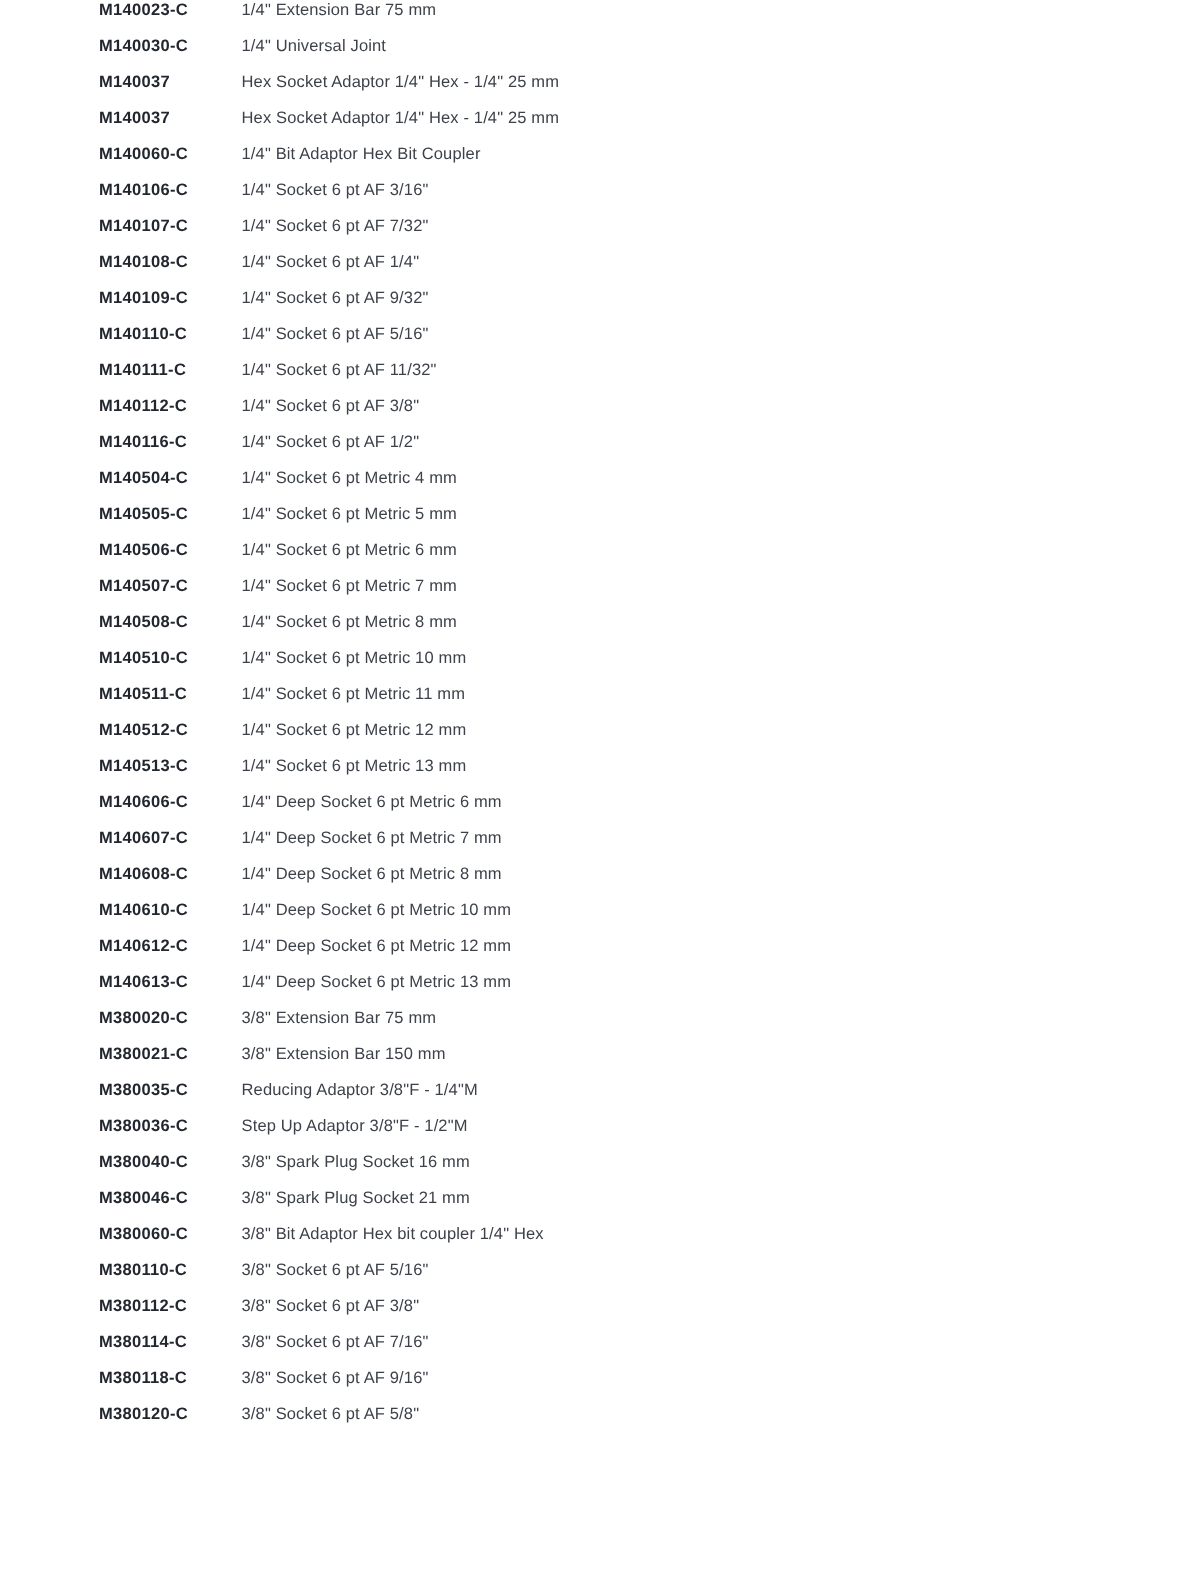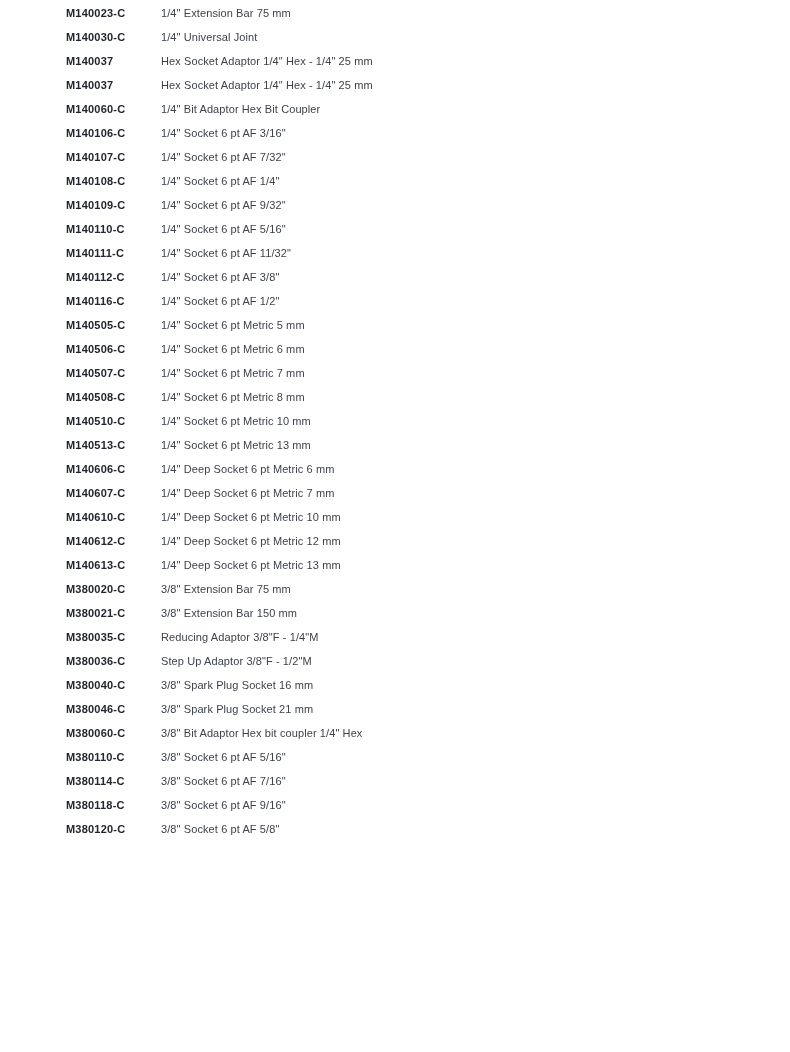--- a/index.html
+++ b/index.html
@@ -16,21 +16,21 @@
     font-family: "Liberation Sans", sans-serif;
   }
   .parts-list {
     position: absolute;
     top: 1px;
     left: 0;
     width: 100%;
   }
   .row {
     display: flex;
-    align-items: center;
+    align-items: flex-start;
     height: 24px;
   }
   .num {
     display: inline-block;
     margin-left: 66px;
     width: 95px;
     flex: 0 0 95px;
     font-size: 11px;
     font-weight: 700;
     color: #22262e;
@@ -110,20 +110,24 @@
     <span class="num">M140112-C</span>
     <span class="desc">1/4" Socket 6 pt AF 3/8"</span>
   </div>
 
 
   <div class="row">
     <span class="num">M140116-C</span>
     <span class="desc">1/4" Socket 6 pt AF 1/2"</span>
   </div>
 
+  <div class="row">
+    <span class="num">M140504-C</span>
+    <span class="desc">1/4" Socket 6 pt Metric 4 mm</span>
+  </div>
 
   <div class="row">
     <span class="num">M140505-C</span>
     <span class="desc">1/4" Socket 6 pt Metric 5 mm</span>
   </div>
 
 
   <div class="row">
     <span class="num">M140506-C</span>
     <span class="desc">1/4" Socket 6 pt Metric 6 mm</span>
@@ -137,37 +141,49 @@
   <div class="row">
     <span class="num">M140508-C</span>
     <span class="desc">1/4" Socket 6 pt Metric 8 mm</span>
   </div>
 
   <div class="row">
     <span class="num">M140510-C</span>
     <span class="desc">1/4" Socket 6 pt Metric 10 mm</span>
   </div>
 
-
+  <div class="row">
+    <span class="num">M140511-C</span>
+    <span class="desc">1/4" Socket 6 pt Metric 11 mm</span>
+  </div>
+
+  <div class="row">
+    <span class="num">M140512-C</span>
+    <span class="desc">1/4" Socket 6 pt Metric 12 mm</span>
+  </div>
 
   <div class="row">
     <span class="num">M140513-C</span>
     <span class="desc">1/4" Socket 6 pt Metric 13 mm</span>
   </div>
 
   <div class="row">
     <span class="num">M140606-C</span>
     <span class="desc">1/4" Deep Socket 6 pt Metric 6 mm</span>
   </div>
 
   <div class="row">
     <span class="num">M140607-C</span>
     <span class="desc">1/4" Deep Socket 6 pt Metric 7 mm</span>
   </div>
 
+  <div class="row">
+    <span class="num">M140608-C</span>
+    <span class="desc">1/4" Deep Socket 6 pt Metric 8 mm</span>
+  </div>
 
   <div class="row">
     <span class="num">M140610-C</span>
     <span class="desc">1/4" Deep Socket 6 pt Metric 10 mm</span>
   </div>
 
   <div class="row">
     <span class="num">M140612-C</span>
     <span class="desc">1/4" Deep Socket 6 pt Metric 12 mm</span>
   </div>
@@ -211,20 +227,24 @@
   <div class="row">
     <span class="num">M380060-C</span>
     <span class="desc">3/8" Bit Adaptor Hex bit coupler 1/4" Hex</span>
   </div>
 
   <div class="row">
     <span class="num">M380110-C</span>
     <span class="desc">3/8" Socket 6 pt AF 5/16"</span>
   </div>
 
+  <div class="row">
+    <span class="num">M380112-C</span>
+    <span class="desc">3/8" Socket 6 pt AF 3/8"</span>
+  </div>
 
   <div class="row">
     <span class="num">M380114-C</span>
     <span class="desc">3/8" Socket 6 pt AF 7/16"</span>
   </div>
 
 
   <div class="row">
     <span class="num">M380118-C</span>
     <span class="desc">3/8" Socket 6 pt AF 9/16"</span>

